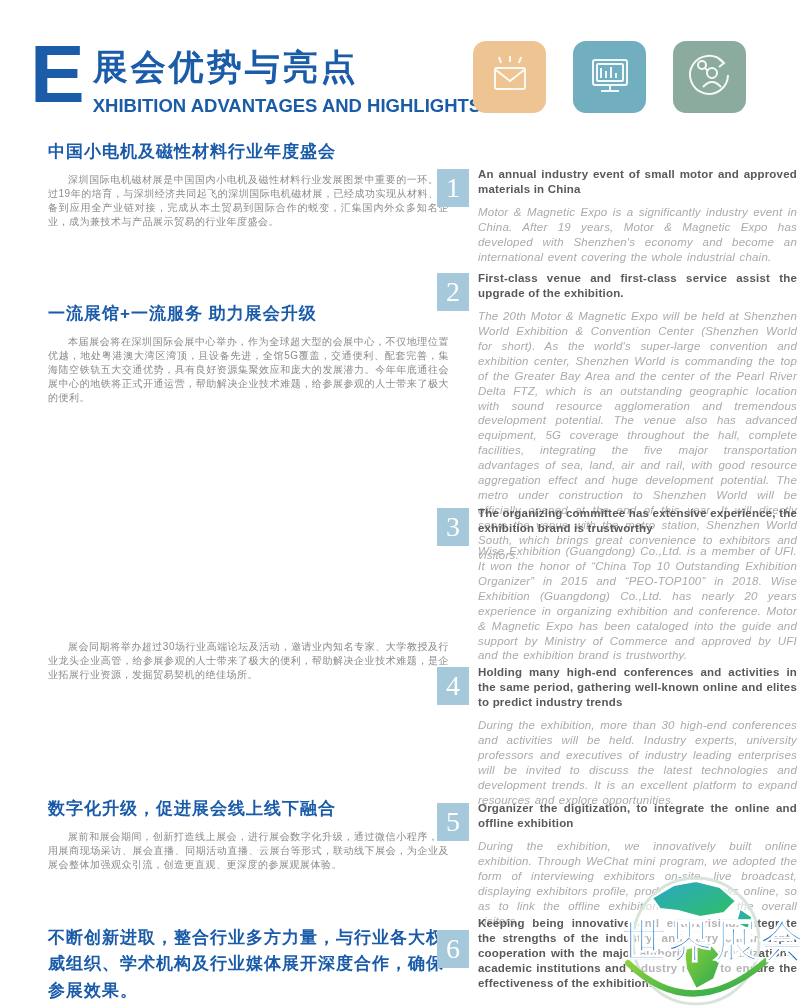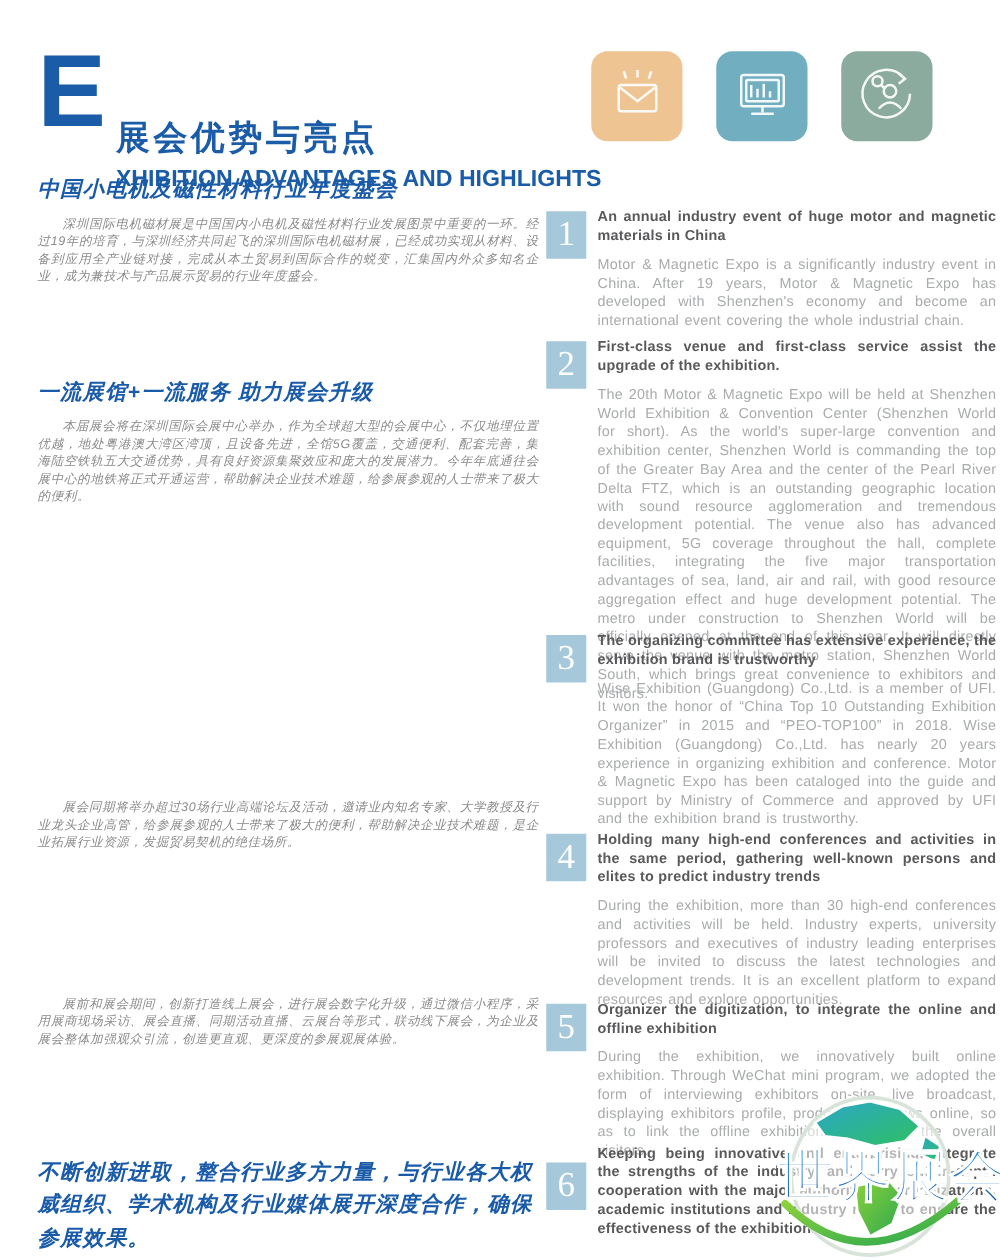--- a/index.html
+++ b/index.html
@@ -8,28 +8,28 @@
     position:relative; background:#ffffff; overflow:hidden;
     font-family:"Liberation Sans","DejaVu Sans",sans-serif;
   }
   
   .header { position:absolute; left:30px; top:42px; display:flex; align-items:flex-start; }
   .big-letter {
     font-size:82px; font-weight:bold; color:#1b5ca8; line-height:0.78;
     letter-spacing:-2px; margin-right:10px;
   }
   .titles { padding-top:2px; }
-  .title-zh { font-size:27px; font-weight:bold; color:#1b5ca8; letter-spacing:3px;margin-top:48px; }
+  .title-zh { font-size:35px; font-weight:bold; color:#1b5ca8; letter-spacing:3px; }
   .title-en { font-size:18.5px; font-weight:bold; color:#1b5ca8; letter-spacing:0px; margin-top:4px; }
   
   .tiles { position:absolute; left:473px; top:41px; display:flex; gap:27px; }
   .tile { width:73px; height:72px; border-radius:13px; display:flex; align-items:center; justify-content:center; }
   .tile svg { stroke:#ffffff; fill:none; stroke-width:2; opacity:.92; }
   
-  .lsec { position:absolute; left:30px; width:401px;font-style:italic; }
+  .lsec { position:absolute; left:48px; width:401px; }
   .lsec h3 {
     font-size:17px; font-weight:bold; color:#1a5ba9; letter-spacing:1px;
     line-height:1.45; margin-bottom:8px;
   }
   .lsec p {
     font-size:10px; color:#8b8b8b; text-align:justify; text-indent:2em;
     line-height:1.42; letter-spacing:0.5px;
   }
   .lsec p:empty { display:none; }
   .lsec.heading-only h3 { line-height:1.55; }
@@ -40,21 +40,21 @@
     font-family:"Liberation Serif","DejaVu Serif",serif; font-size:28px;
     display:flex; align-items:center; justify-content:center; margin-right:9px; margin-top:2px;
   }
   .rtext { flex:1; }
   .ritem h4 {
     font-size:11.5px; font-weight:bold; color:#59595b; text-align:justify;
     line-height:1.3; margin-bottom:8px; letter-spacing:0.2px;
   }
   .ritem p {
     font-size:11.5px; color:#a9abac; text-align:justify; line-height:1.3;
-    letter-spacing:0.2px; word-spacing:1px;
+    letter-spacing:0.2px; word-spacing:1px;font-style:italic;
   }
   .ritem p:empty { display:none; }
   
   .watermark { position:absolute; left:592px; top:853px; width:210px; height:155px; z-index:6; }
 </style>
 </head>
 <body>
 
 <div class="header">
   <div class="big-letter">E</div>
@@ -115,32 +115,33 @@
 </section>
 
 <section class="lsec" style="top:479px">
 </section>
 
 <section class="lsec" style="top:640px">
   <p>展会同期将举办超过30场行业高端论坛及活动，邀请业内知名专家、大学教授及行业龙头企业高管，给参展参观的人士带来了极大的便利，帮助解决企业技术难题，是企业拓展行业资源，发掘贸易契机的绝佳场所。</p>
 </section>
 
 <section class="lsec" style="top:797px">
+  <h3>数字化升级，促进展会线上线下融合</h3>
   <p>展前和展会期间，创新打造线上展会，进行展会数字化升级，通过微信小程序，采用展商现场采访、展会直播、同期活动直播、云展台等形式，联动线下展会，为企业及展会整体加强观众引流，创造更直观、更深度的参展观展体验。</p>
 </section>
 
 <section class="lsec heading-only" style="top:925px">
   <h3>不断创新进取，整合行业多方力量，与行业各大权威组织、学术机构及行业媒体展开深度合作，确保参展效果。</h3>
 
 </section>
 
 <div class="ritem" style="top:167px">
   <div class="badge">1</div>
   <div class="rtext">
-    <h4>An annual industry event of huge motor and magnetic materials in China</h4>
+    <h4>An annual industry event of small motor and approved materials in China</h4>
     <p>Motor &amp; Magnetic Expo is a significantly industry event in China. After 19 years, Motor &amp; Magnetic Expo has developed with Shenzhen's economy and become an international event covering the whole industrial chain.</p>
   </div>
 </div>
 
 <div class="ritem" style="top:271px">
   <div class="badge">2</div>
   <div class="rtext">
     <h4>First-class venue and first-class service assist the upgrade of the exhibition.</h4>
     <p>The 20th Motor &amp; Magnetic Expo will be held at Shenzhen World Exhibition &amp; Convention Center (Shenzhen World for short). As the world's super-large convention and exhibition center, Shenzhen World is commanding the top of the Greater Bay Area and the center of the Pearl River Delta FTZ, which is an outstanding geographic location with sound resource agglomeration and tremendous development potential. The venue also has advanced equipment, 5G coverage throughout the hall, complete facilities, integrating the five major transportation advantages of sea, land, air and rail, with good resource aggregation effect and huge development potential. The metro under construction to Shenzhen World will be officially opened at the end of this year. It will directly serve the venue with the metro station, Shenzhen World South, which brings great convenience to exhibitors and visitors.</p>
   </div>
@@ -150,21 +151,21 @@
   <div class="badge">3</div>
   <div class="rtext">
     <h4>The organizing committee has extensive experience, the exhibition brand is trustworthy</h4>
     <p>Wise Exhibition (Guangdong) Co.,Ltd. is a member of UFI. It won the honor of “China Top 10 Outstanding Exhibition Organizer” in 2015 and “PEO-TOP100” in 2018. Wise Exhibition (Guangdong) Co.,Ltd. has nearly 20 years experience in organizing exhibition and conference. Motor &amp; Magnetic Expo has been cataloged into the guide and support by Ministry of Commerce and approved by UFI and the exhibition brand is trustworthy.</p>
   </div>
 </div>
 
 <div class="ritem" style="top:665px">
   <div class="badge">4</div>
   <div class="rtext">
-    <h4>Holding many high-end conferences and activities in the same period, gathering well-known persons and elites to predict industry trends</h4>
+    <h4>Holding many high-end conferences and activities in the same period, gathering well-known online and elites to predict industry trends</h4>
     <p>During the exhibition, more than 30 high-end conferences and activities will be held. Industry experts, university professors and executives of industry leading enterprises will be invited to discuss the latest technologies and development trends. It is an excellent platform to expand resources and explore opportunities.</p>
   </div>
 </div>
 
 <div class="ritem" style="top:801px">
   <div class="badge">5</div>
   <div class="rtext">
     <h4>Organizer the digitization, to integrate the online and offline exhibition</h4>
     <p>During the exhibition, we innovatively built online exhibition. Through WeChat mini program, we adopted the form of interviewing exhibitors on-site, live broadcast, displaying exhibitors profile, products and news online, so as to link the offline exhibition and attract the overall visitors.</p>
   </div>

